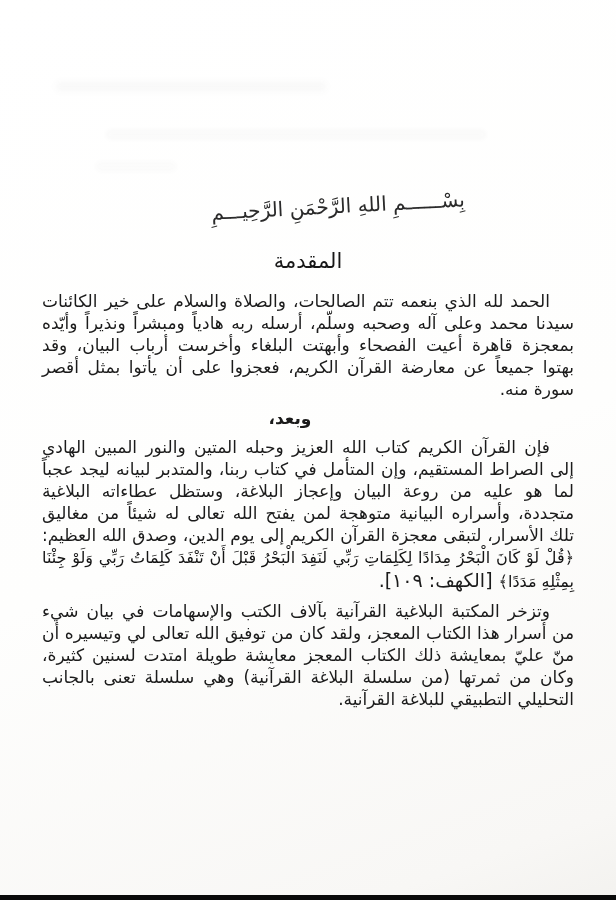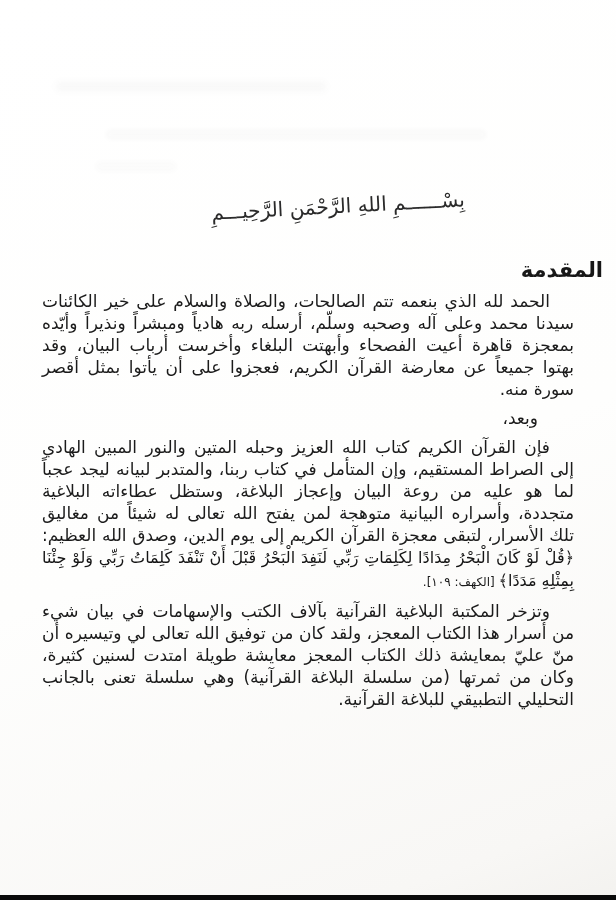--- a/index.html
+++ b/index.html
@@ -41,53 +41,54 @@
     transform: translateX(30px) rotate(-3deg); 
     letter-spacing: 0;
     white-space: nowrap;
   }
 
   .heading {
     position: absolute;
     top: 242px;
     left: 0;
     right: 0;
-    margin: 13px;
-    text-align: right;
+    margin: 4px;
+    text-align: center;
     font-size: 21px;
     line-height: 30px;
-    font-weight: bold;
+    font-weight: normal;
     color: #171717;
   }
 
   .content {
     position: absolute;
     top: 290px;
     right: 42px;
     left: 42px;
   }
 
   .para {
     margin: 0 0 7px 0;
     font-size: 17px;
     line-height: 22px;
     text-align: justify;
     text-indent: 24px;
     color: #1b1b1b;
   }
   .para.transition {
     text-indent: 36px;
-    text-align: right;
+    text-align: center;
+    font-weight: bold;
   }
   .verse {
     font-size: 16px;
     color: #141414;
   }
   .citation {
-    font-size: 12px;
+    font-size: 19px;
   }
 
   .scan-edge {
     position: absolute;
     left: 0;
     right: 0;
     bottom: 0;
     height: 5px;
     background: #0a0a0a;
   }

